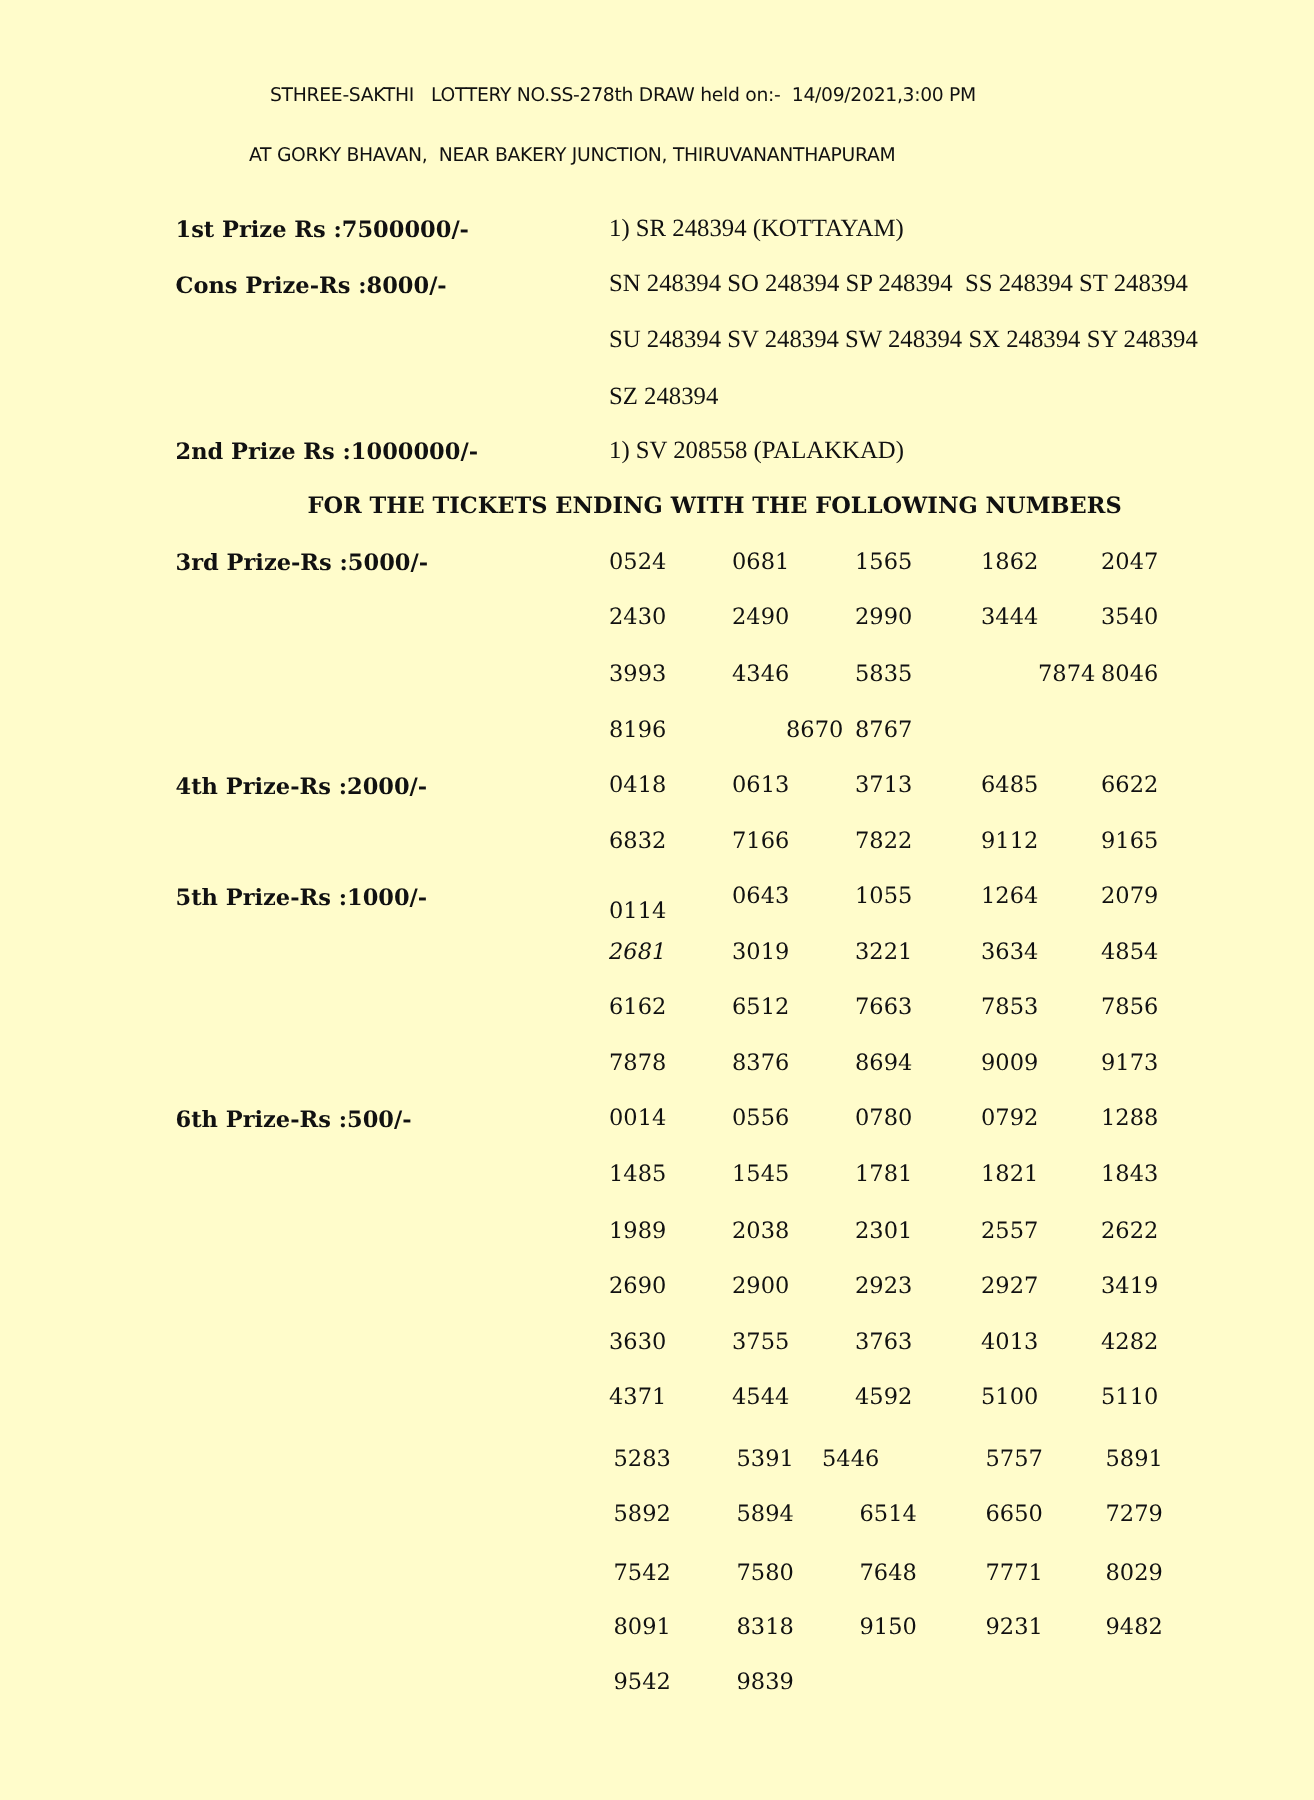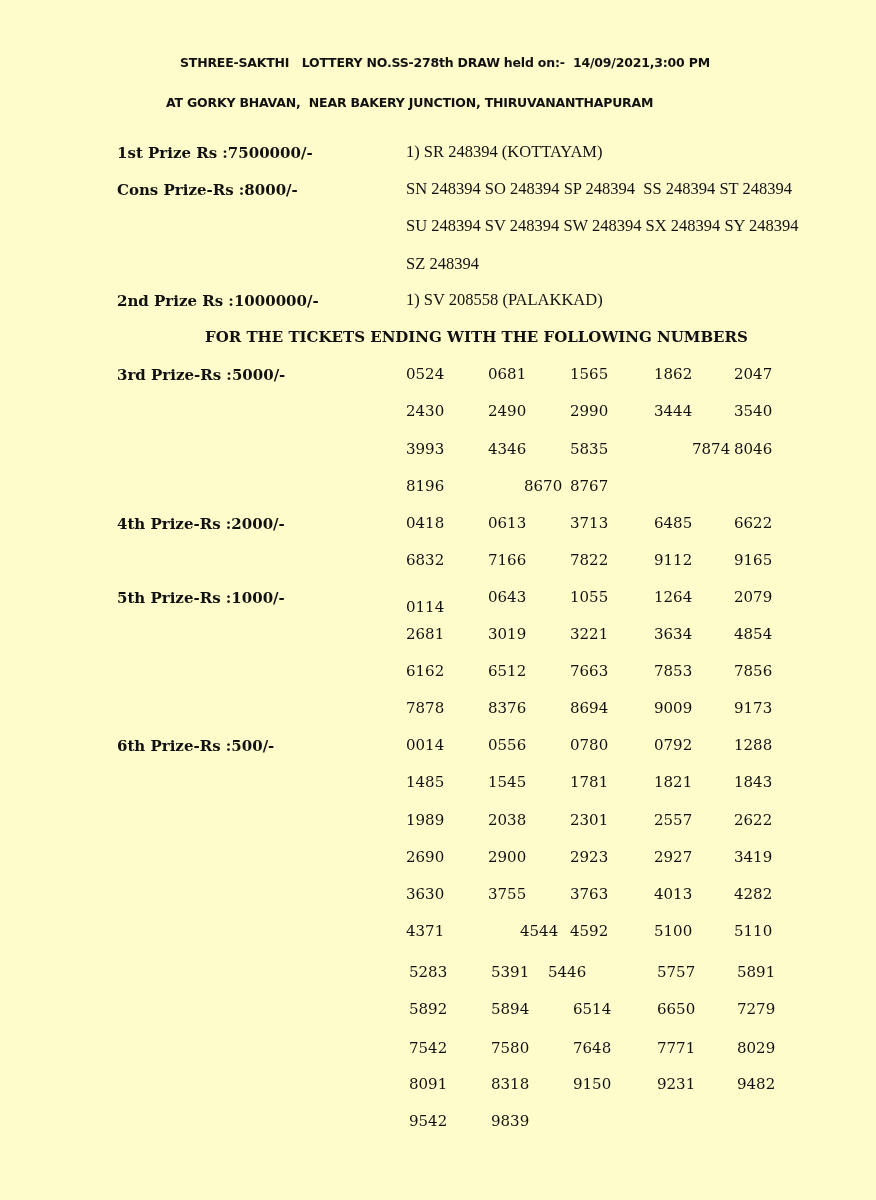--- a/index.html
+++ b/index.html
@@ -10,21 +10,21 @@
     width: 876px;
     height: 1200px;
     background: #fffccb;
     position: relative;
     overflow: hidden;
     color: #111;
   }
   .hdr {
     position: absolute;
     font-family: "DejaVu Sans", sans-serif;
-    font-weight: bold;
+    font-weight: normal;
     font-size: 12.5px;
     letter-spacing: -0.2px;
     white-space: pre;
   }
   #h1 { left: 180px; top: 55px; }
   #h2 { left: 166px; top: 95px; }
 
   .lbl {
     position: absolute;
     left: 103px;
@@ -107,21 +107,21 @@
       <div class="num" style="left: 488px; top: 551px;">7166</div>
       <div class="num" style="left: 570px; top: 551px;">7822</div>
       <div class="num" style="left: 654px; top: 551px;">9112</div>
       <div class="num" style="left: 734px; top: 551px;">9165</div>
       <div class="lbl" style="top: 589px;">5th Prize-Rs :1000/-</div>
       <div class="num" style="left: 406px; top: 588px; margin-top: 10px;">0114</div>
       <div class="num" style="left: 488px; top: 588px;">0643</div>
       <div class="num" style="left: 570px; top: 588px;">1055</div>
       <div class="num" style="left: 654px; top: 588px;">1264</div>
       <div class="num" style="left: 734px; top: 588px;">2079</div>
-      <div class="num" style="left: 406px; top: 625px;">2681</div>
+      <div class="num" style="left: 406px; top: 625px; font-style: italic;">2681</div>
       <div class="num" style="left: 488px; top: 625px;">3019</div>
       <div class="num" style="left: 570px; top: 625px;">3221</div>
       <div class="num" style="left: 654px; top: 625px;">3634</div>
       <div class="num" style="left: 734px; top: 625px;">4854</div>
       <div class="num" style="left: 406px; top: 662px;">6162</div>
       <div class="num" style="left: 488px; top: 662px;">6512</div>
       <div class="num" style="left: 570px; top: 662px;">7663</div>
       <div class="num" style="left: 654px; top: 662px;">7853</div>
       <div class="num" style="left: 734px; top: 662px;">7856</div>
       <div class="num" style="left: 406px; top: 699px;">7878</div>
@@ -149,21 +149,21 @@
       <div class="num" style="left: 488px; top: 848px;">2900</div>
       <div class="num" style="left: 570px; top: 848px;">2923</div>
       <div class="num" style="left: 654px; top: 848px;">2927</div>
       <div class="num" style="left: 734px; top: 848px;">3419</div>
       <div class="num" style="left: 406px; top: 885px;">3630</div>
       <div class="num" style="left: 488px; top: 885px;">3755</div>
       <div class="num" style="left: 570px; top: 885px;">3763</div>
       <div class="num" style="left: 654px; top: 885px;">4013</div>
       <div class="num" style="left: 734px; top: 885px;">4282</div>
       <div class="num" style="left: 406px; top: 922px;">4371</div>
-      <div class="num" style="left: 488px; top: 922px; margin-left: 32px;">4544</div>
+      <div class="num" style="left: 488px; top: 922px;">4544</div>
       <div class="num" style="left: 570px; top: 922px;">4592</div>
       <div class="num" style="left: 654px; top: 922px;">5100</div>
       <div class="num" style="left: 734px; top: 922px;">5110</div>
       <div class="num" style="left: 409px; top: 963px;">5283</div>
       <div class="num" style="left: 491px; top: 963px;">5391</div>
       <div class="num" style="left: 548px; top: 963px;">5446</div>
       <div class="num" style="left: 657px; top: 963px;">5757</div>
       <div class="num" style="left: 737px; top: 963px;">5891</div>
       <div class="num" style="left: 409px; top: 1000px;">5892</div>
       <div class="num" style="left: 491px; top: 1000px;">5894</div>

